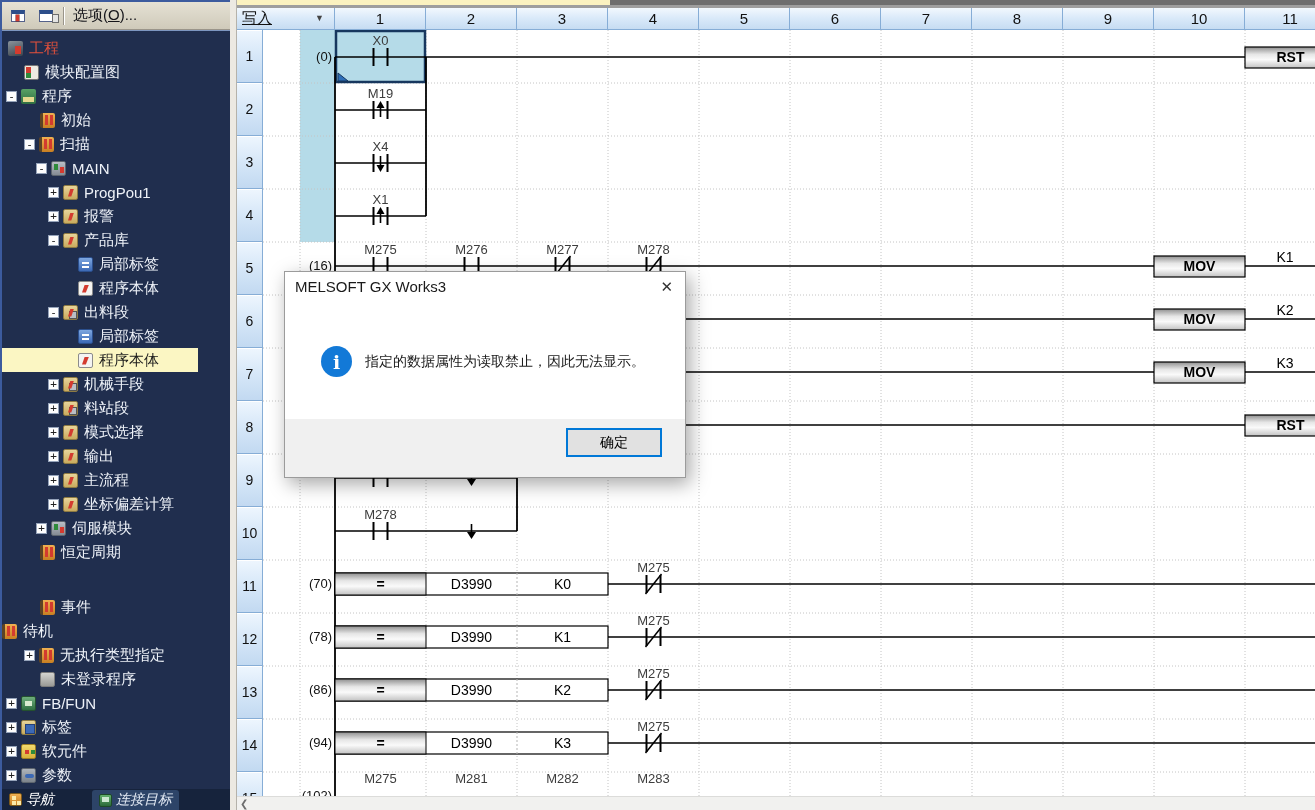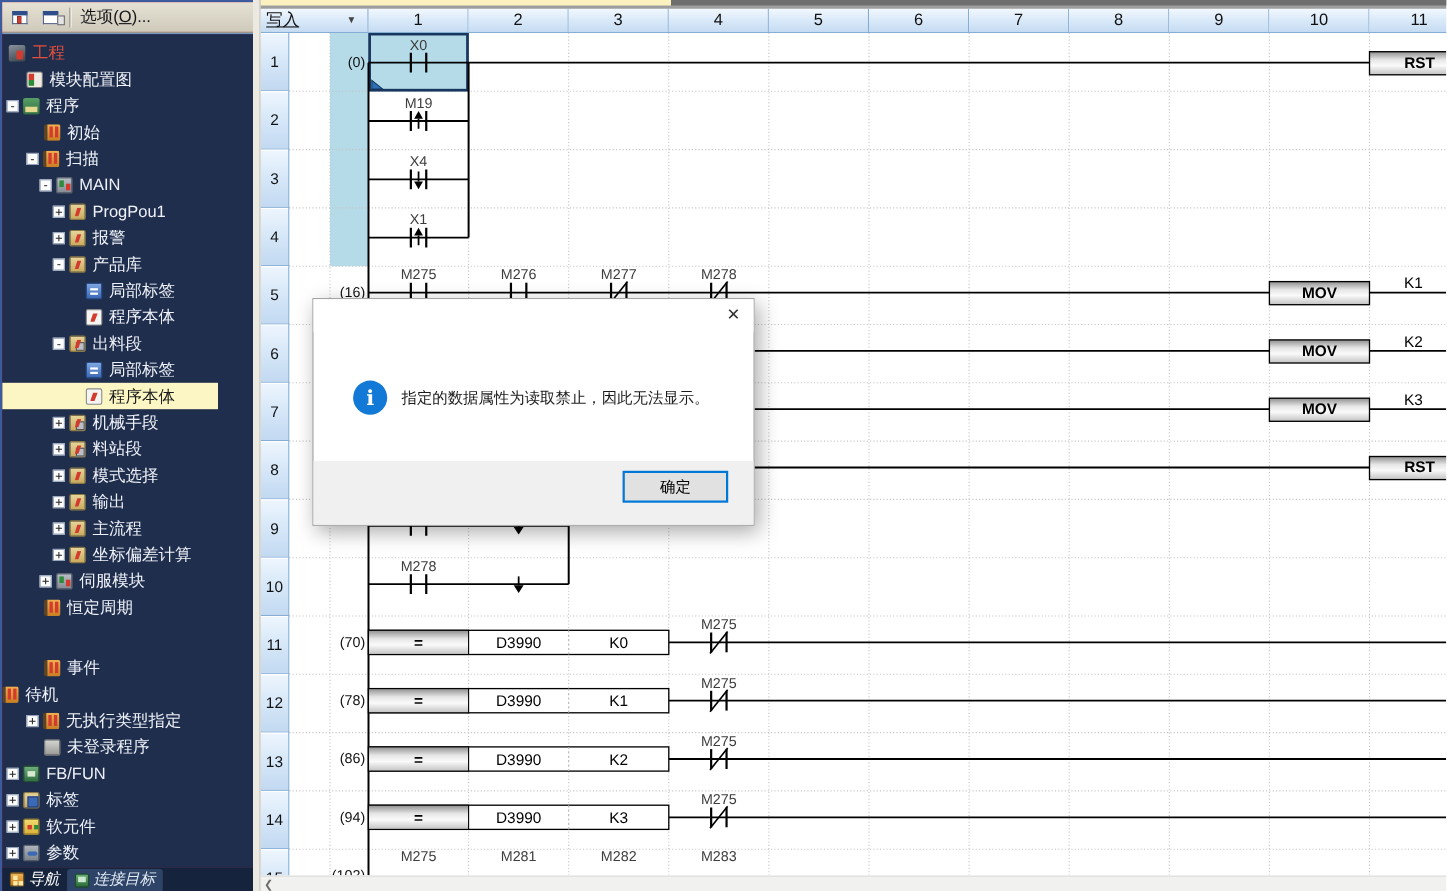--- a/index.html
+++ b/index.html
@@ -69,21 +69,21 @@
   .device-icon::after { content:""; position:absolute; left:3px; top:5px; width:4px; height:4px;
         background:#d33b2f; box-shadow:6px 0 0 #2e8b3a; }
   .parameter-icon { background:linear-gradient(#aeb4bb,#7d848c); border:1px solid #5d656e; }
   .parameter-icon::after { content:""; position:absolute; left:3px; top:5px; width:9px; height:4px;
         background:#3c69b5; border-radius:2px; }
 
   #side-tabs { position:absolute; left:0; bottom:0; width:228px; height:21px;
                background:#16233c; display:flex; align-items:stretch; }
   .stab { display:flex; align-items:center; padding:0 7px; font-size:14px; color:#e4ebf5;font-style:italic; }
   .stab.active { color:#ffffff; }
-  .stab:not(.active) { background:#2d4468; border-radius:3px 3px 0 0; margin-top:1px; }
+  .stab:not(.active) { background:#2d4468; border-radius:3px 3px 0 0; margin-top:1px;margin-left:31px; }
   .stab .icon { width:13px; height:13px; margin-right:4px; }
   .nav-tab-icon { background:linear-gradient(#f0b051,#c87f22); border:1px solid #7c5a1d; }
   .nav-tab-icon::after { content:""; position:absolute; left:2px; top:2px; width:4px; height:4px;
         background:#fbe9a9; box-shadow:0 5px 0 #fbe9a9, 5px 5px 0 #fbe9a9; }
   .connect-tab-icon { background:linear-gradient(#64b06e,#2b6a3a); border:1px solid #1d4a28; }
   .connect-tab-icon::after { content:""; position:absolute; left:2px; top:2px; right:2px; height:5px; background:#cde8d2; }
 
   
   #splitter { position:absolute; left:230px; top:0; width:7px; height:810px;
               background:#ece9e2; border-right:1px solid #b5b2aa; }
@@ -545,20 +545,21 @@
           </g>
         </svg>
       </div>
     <div id="hscroll">
       <div class="arr">❮</div>
     </div>
   </div>
 
   <div id="dialog">
     <div id="dlg-title">
+      <span id="dlg-title-text">MELSOFT GX Works3</span>
       <span id="dlg-close">✕</span>
     </div>
     <div id="dlg-info-icon">i</div>
     <div id="dlg-msg">指定的数据属性为读取禁止，因此无法显示。</div>
     <div id="dlg-footer">
       <div id="dlg-ok">确定</div>
     </div>
   </div>
 
 </div>

